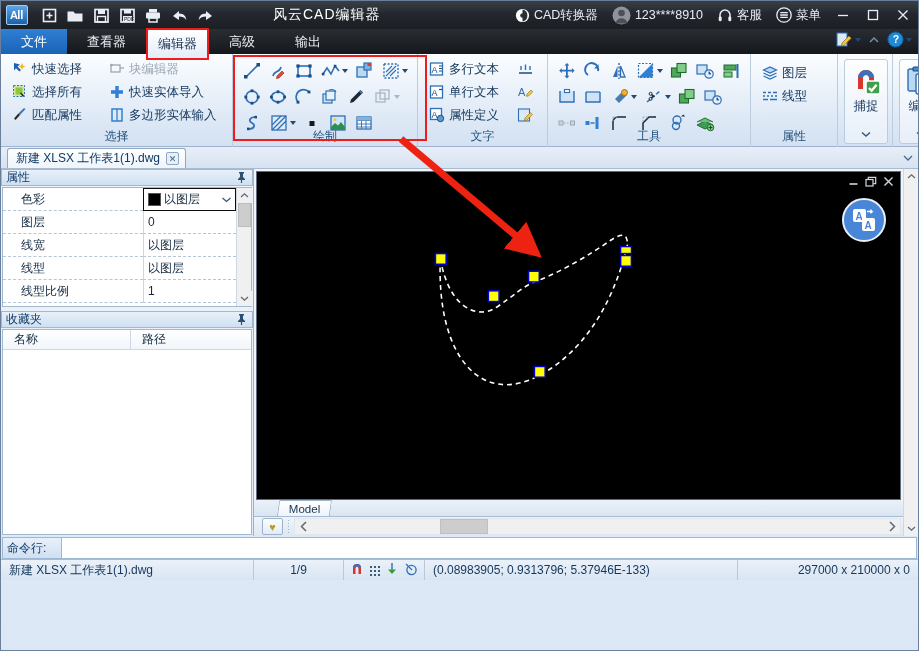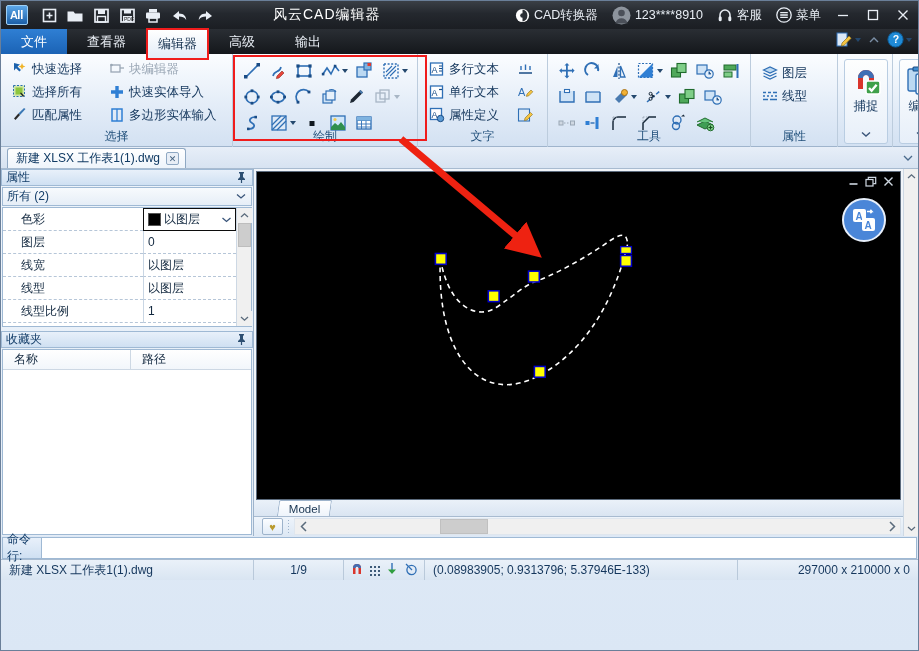--- a/index.html
+++ b/index.html
@@ -298,21 +298,21 @@
   
   .cmdpanel { height: 72px; display:flex; flex-direction:column; }
   .cmd-body {
     flex:1; background:#fff; margin:0 1px; border:1px solid #9fb9d4; border-top:none;
     padding: 3px 4px; font-size:12px; color:#12283f; line-height:15px;
   }
   .cmdline-row {
     height: 22px; display:flex; align-items:stretch; margin: 1px 1px 0 1px;
   }
   .cmdline-label {
-    width: 40px; background: linear-gradient(180deg,#e8f0fa,#cfe0f2);
+    width: 60px; background: linear-gradient(180deg,#e8f0fa,#cfe0f2);
     border:1px solid #9fb9d4;
     display:flex;align-items:center;padding-left:4px;
     font-size:12px;color:#123c68;
   }
   .cmdline-input {
     flex:1; background:#fff; border:1px solid #9fb9d4; border-left:none;
     display:flex; align-items:center; padding-left:4px;
     font-size:12px; color:#12283f;
   }
 
@@ -967,26 +967,20 @@
       <div class="panel-header">
         <span>属性</span>
         <span class="pin">
           <svg width="11" height="13" viewBox="0 0 11 13">
               <path d="M3 1h5v1l-1 1v3l2 2v1H2V8l2-2V3L3 2z" fill="#2d4f72"></path>
               <path d="M5.5 9v3" stroke="#2d4f72" stroke-width="1.2"></path>
             </svg>
         </span>
       </div>
 
-      <div class="combo-all">
-        <span>所有 (2)</span>
-        <svg width="12" height="9" viewBox="0 0 12 9">
-            <path d="M2 2.5l4 3.5 4-3.5" fill="none" stroke="#3a557a" stroke-width="1.3"></path>
-          </svg>
-      </div>
 
       <div class="proptable">
         <div class="prop-rows">
           <div class="prow selected">
             <div class="pname">色彩</div>
             <div class="pval">
               <span style="display:flex;align-items:center">
                 <span class="swatch"></span>
                 <span>以图层</span>
               </span>

